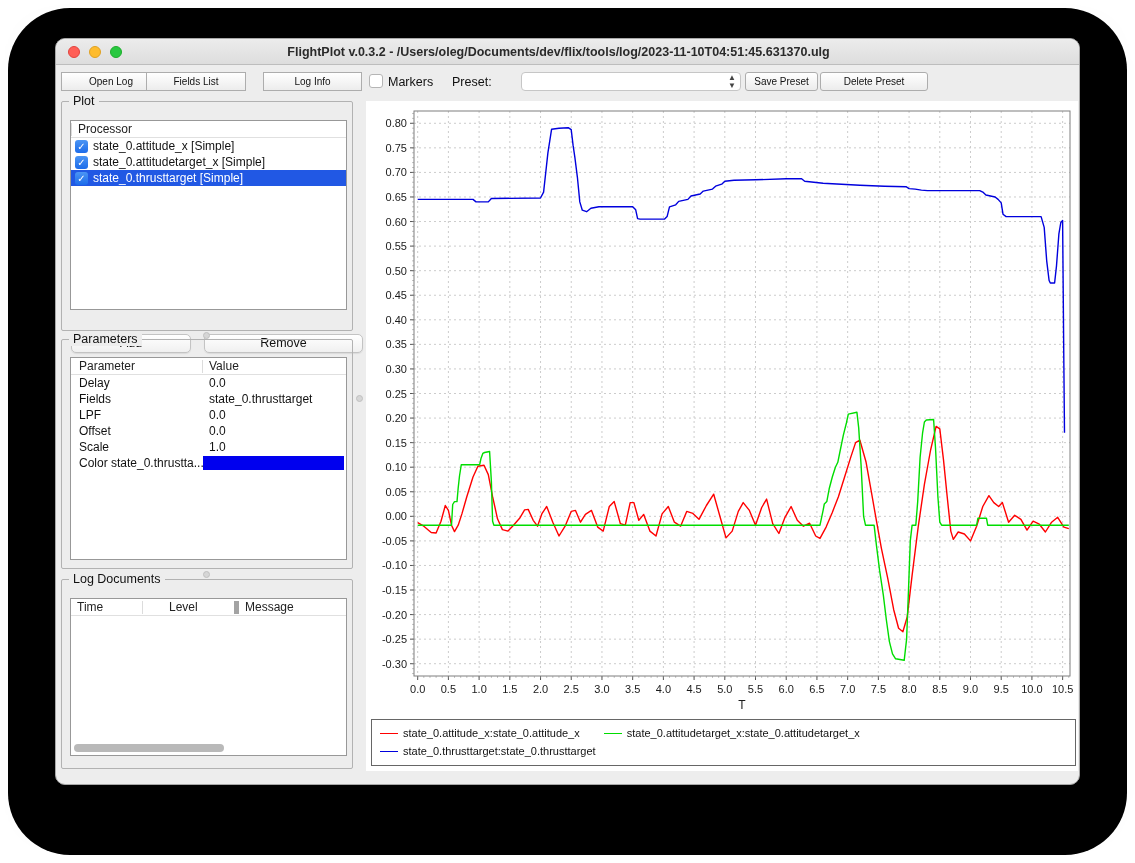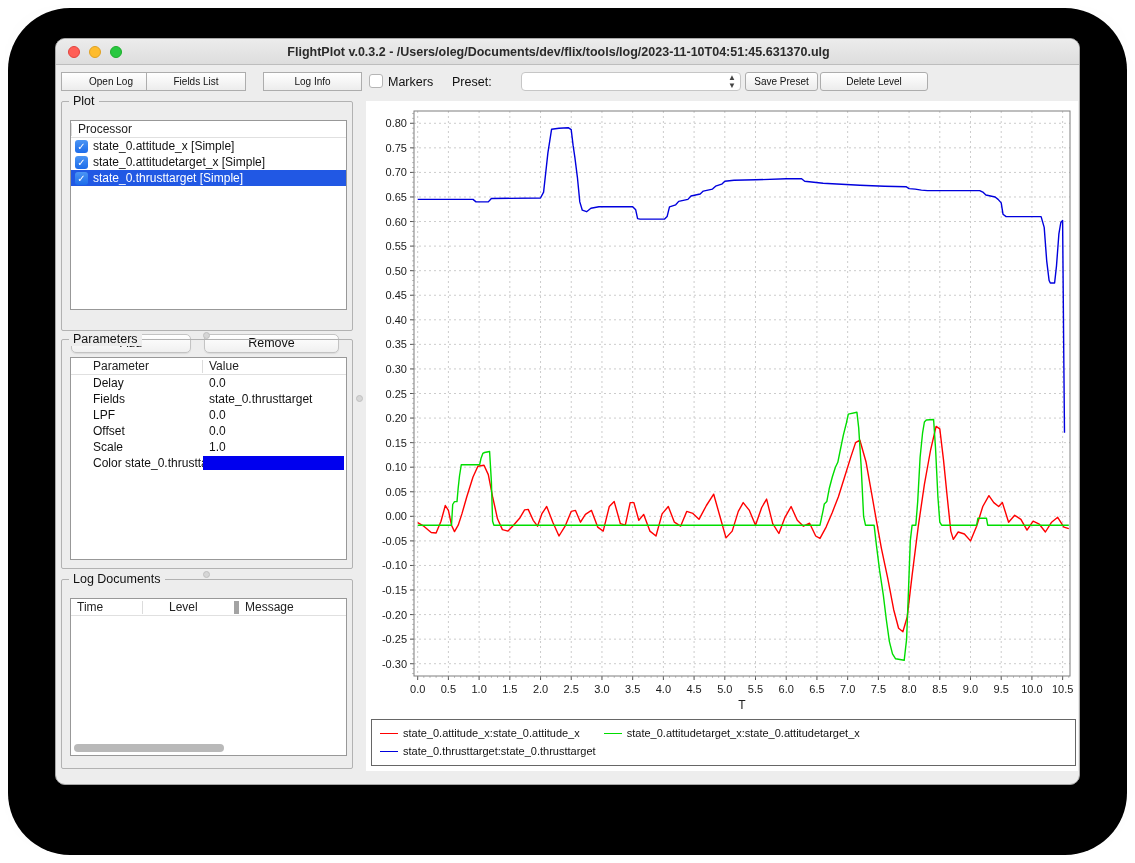--- a/index.html
+++ b/index.html
@@ -37,21 +37,21 @@
   .hdr-cell { font-size:12px; color:#222; padding-left:6px; height:13px; line-height:13px; }
   .rowline { display:flex; align-items:center; height:16px; font-size:12px; color:#111; }
   .rowline.sel { background:#2158e4; color:#fff; }
   .cb { width:13px; height:13px; border-radius:3px; background:linear-gradient(#4b95f4,#1d6cea);
         margin:0 5px 0 4px; flex:none; color:#fff; font-size:10px; line-height:13px; text-align:center; }
   .btn { position:absolute; height:19px; background:linear-gradient(#ffffff,#f0f0f0);
          border:1px solid #c3c3c3; border-radius:5px; font-size:12.5px; color:#111;
          text-align:center; line-height:17px; box-shadow:0 1px 1px rgba(0,0,0,.08); }
   .split-dot { position:absolute; width:7px; height:7px; border-radius:50%; background:#d6d6d6;
                border:1px solid #c0c0c0; }
-  .pcell-name { width:132px; padding-left:22px; overflow:hidden; white-space:nowrap; flex:none; }
+  .pcell-name { width:132px; padding-left:8px; overflow:hidden; white-space:nowrap; flex:none; }
   .pcell-val { flex:1; padding-left:6px; overflow:hidden; white-space:nowrap; }
   .swatch { height:14px; flex:1; margin-right:2px; }
   .hscroll { position:absolute; left:3px; bottom:3px; height:8px; width:150px;
              background:#b9b9b9; border-radius:4px; }
   
   .chart-panel { position:absolute; left:310px; top:62px; width:712px; height:670px; background:#fff; }
   svg text.tick { font-family:"Liberation Sans",sans-serif; font-size:11px; fill:#1a1a1a; }
   svg text.axis-label { font-family:"Liberation Sans",sans-serif; font-size:12px; fill:#1a1a1a; }
   .legend-box { position:absolute; left:5px; top:618px; width:705px; height:47px;
                 border:1px solid #666; background:#fff; display:flex; flex-wrap:wrap;
@@ -77,21 +77,21 @@
   <div class="tbtn" style="left:90px; width:100px;">Fields List</div>
   <div class="tbtn" style="left:207px; width:99px;">Log Info</div>
   <span class="checkbox" style="left:313px; top:35px;"></span>
   <span class="lbl" style="left:332px; top:36px;">Markers</span>
   <span class="lbl" style="left:396px; top:36px;">Preset:</span>
   <div class="combo">
     <span style="font-size:12px; padding-left:6px;"></span>
     <span class="chev">▲<br>▼</span>
   </div>
   <div class="tbtn" style="left:689px; width:73px; border-radius:3px;">Save Preset</div>
-  <div class="tbtn" style="left:764px; width:108px; border-radius:3px;">Delete Level</div>
+  <div class="tbtn" style="left:764px; width:108px; border-radius:3px;">Delete Preset</div>
 
   <div class="panel" style="left:5px; top:62px; width:292px; height:230px;">
     <span class="panel-title">Plot</span>
     <div class="box" style="left:8px; top:18px; width:277px; height:190px;">
       <div class="hdr-row">
         <div class="hdr-cell" style="border-left:1px solid #dcdcdc;">Processor</div>
       </div>
       <div id="plot-rows">
           <div class="rowline">
             <span class="cb">✓</span>
@@ -102,21 +102,21 @@
             <span>state_0.attitudetarget_x [Simple]</span>
           </div>
           <div class="rowline sel">
             <span class="cb">✓</span>
             <span>state_0.thrusttarget [Simple]</span>
           </div>
         </div>
     </div>
   </div>
   <div class="btn" style="left:15px; top:295px; width:120px;">Add</div>
-  <div class="btn" style="left:148px; top:295px; width:135px;">Remove</div>
+  <div class="btn" style="left:148px; top:295px; width:159px;">Remove</div>
 
   <div class="split-dot" style="left:147px; top:293px;"></div>
 
   <div class="panel" style="left:5px; top:300px; width:292px; height:230px;">
     <span class="panel-title">Parameters</span>
     <div class="box" style="left:8px; top:17px; width:277px; height:203px;">
       <div class="hdr-row">
         <div class="hdr-cell pcell-name" style="border-right:1px solid #dcdcdc;">Parameter</div>
         <div class="hdr-cell">Value</div>
       </div>

